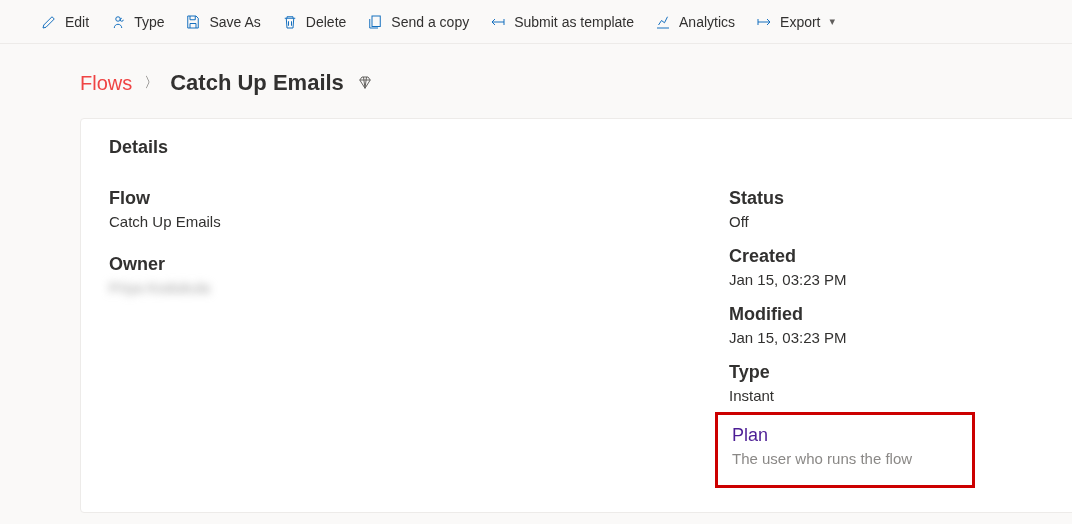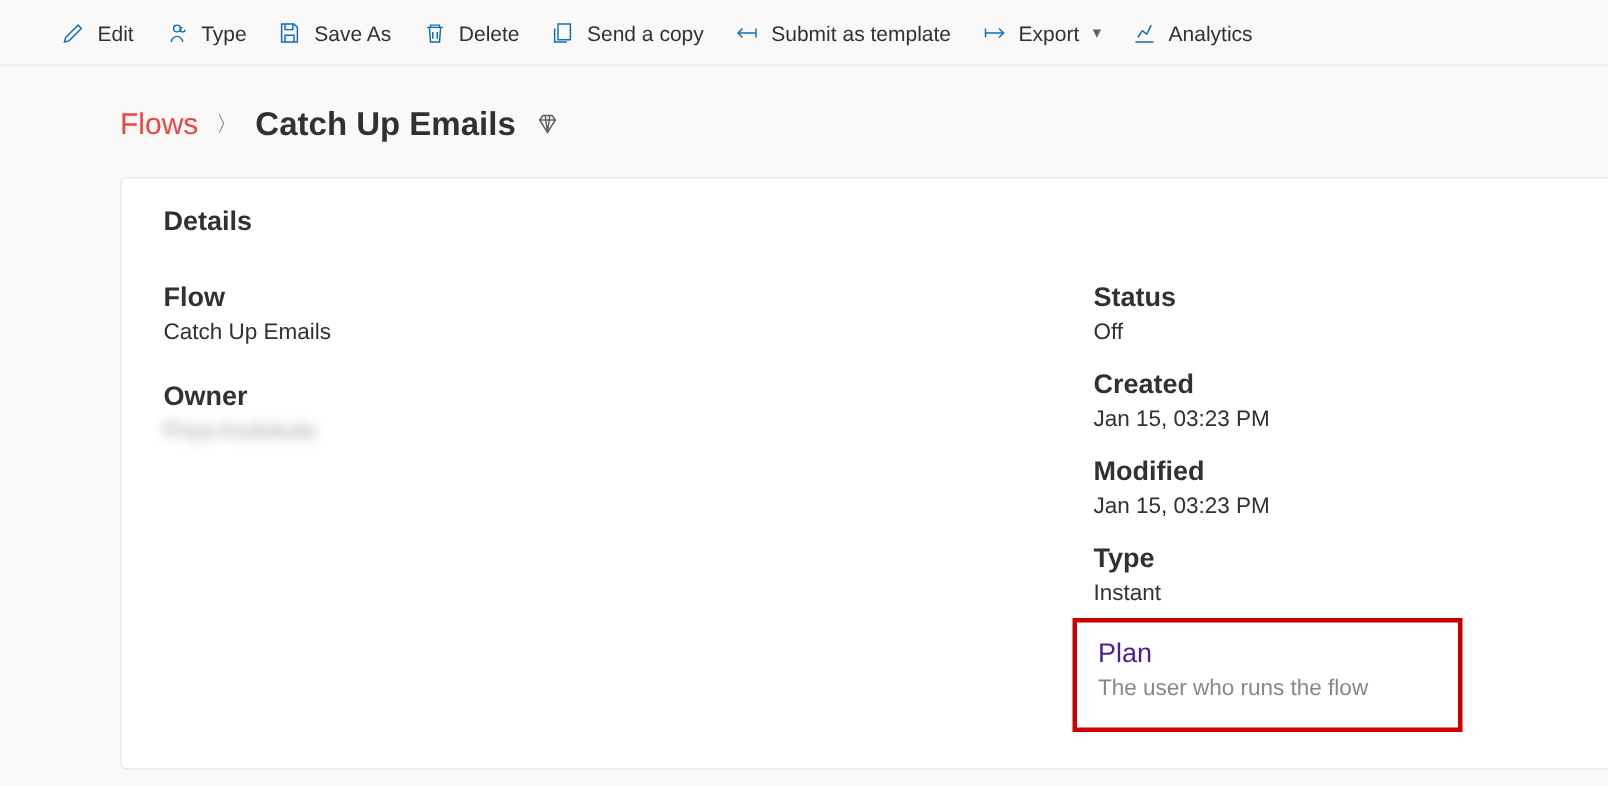--- a/index.html
+++ b/index.html
@@ -184,36 +184,36 @@
           <path d="M4 12h16"></path>
           <path d="M8 8l-4 4 4 4"></path>
           <path d="M20 8v8"></path>
         </svg>
       </span>
     <span>Submit as template</span>
   </div>
   <div class="toolbar-item">
     <span class="ticon">
         <svg viewBox="0 0 24 24">
+          <path d="M4 20h16"></path>
+          <path d="M6 16l4-6 4 3 4-8"></path>
+        </svg>
+      </span>
+    <span>Analytics</span>
+  </div>
+  <div class="toolbar-item">
+    <span class="ticon">
+        <svg viewBox="0 0 24 24">
           <path d="M4 12h16"></path>
           <path d="M16 8l4 4-4 4"></path>
           <path d="M4 8v8"></path>
         </svg>
       </span>
     <span>Export</span>
     <span class="chev">▾</span>
-  </div>
-  <div class="toolbar-item">
-    <span class="ticon">
-        <svg viewBox="0 0 24 24">
-          <path d="M4 20h16"></path>
-          <path d="M6 16l4-6 4 3 4-8"></path>
-        </svg>
-      </span>
-    <span>Analytics</span>
   </div>
 </div>
 
 <div class="page">
   <div class="breadcrumb">
     <span class="root">Flows</span>
     <span class="sep">〉</span>
     <span class="current">Catch Up Emails</span>
     <span class="diamond">
         <svg viewBox="0 0 24 24">

